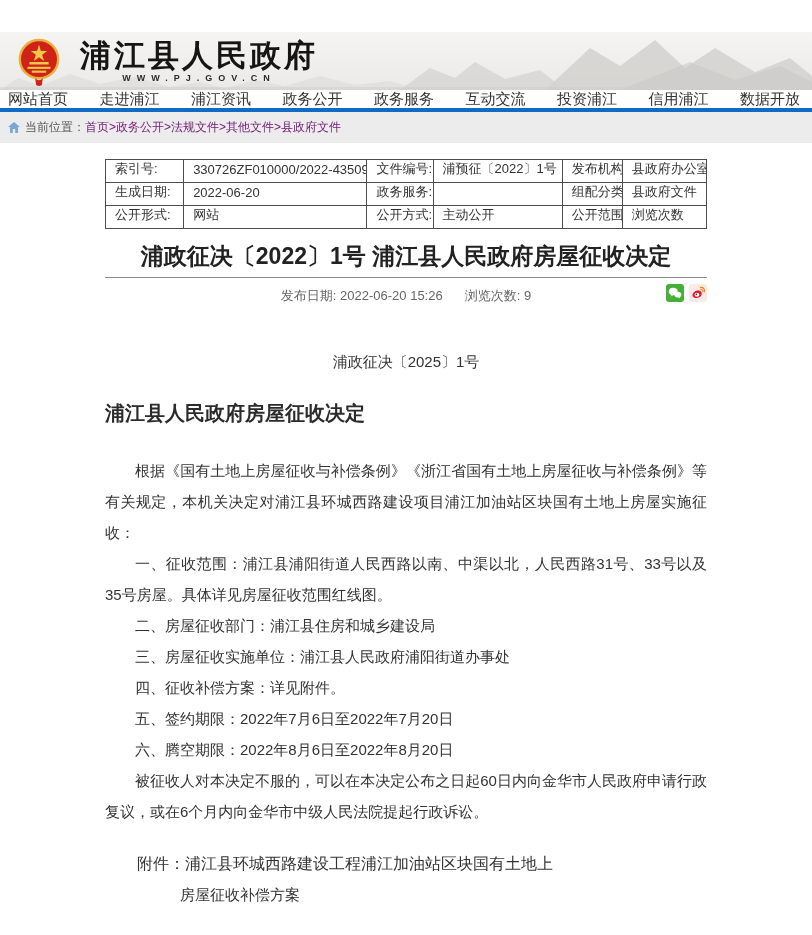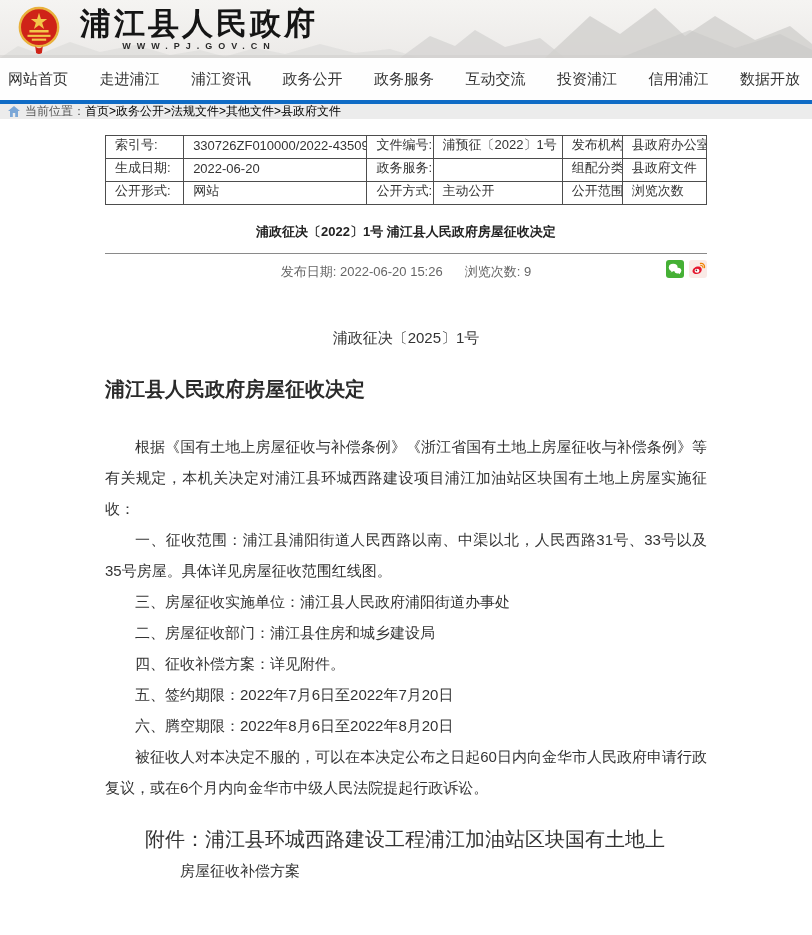--- a/index.html
+++ b/index.html
@@ -11,68 +11,69 @@
     font-family: "Liberation Sans", "DejaVu Sans", sans-serif;
     color: #333;
     position: relative;
   }
   
   .banner {
     position: relative;
     height: 58px;
     background: linear-gradient(#f5f4f2, #eceae8);
     overflow: hidden;
+    margin-top: 32px;
   }
   .banner .mountains { position:absolute; left:0; bottom:0; width:812px; height:58px; }
   .banner-inner { position: relative; display:flex; align-items:center; height:100%; padding-left:16px; }
   .emblem { width:46px; height:50px; margin-top:2px; flex:0 0 auto; }
   .site-title-block { margin-left:18px; text-align:center; }
   .site-title {
     font-family: "Liberation Serif", "DejaVu Serif", serif;
     font-size: 31px; font-weight: 900; color:#151515; letter-spacing: 3px; line-height: 32px;
   }
   .site-url { font-size: 9px; font-weight:700; color:#2b2b2b; letter-spacing: 6px; margin-top:1px; }
   
   .nav {
-    height: 46px;
+    height: 22px;
     background:#fefefe;
     border-bottom: 4px solid var(--accent-blue, #0f6bc5);
     display:flex; align-items:center; justify-content:space-between;
     padding: 0 12px 0 8px;
   }
   .nav a { font-size: 15px; color:#333; text-decoration:none; cursor:pointer; white-space:nowrap; }
   
   .breadcrumb {
-    height: 15px; background:#ececec; display:flex; align-items:center;
+    height: 31px; background:#ececec; display:flex; align-items:center;
     padding-left: 8px; font-size: 12px; color:#555;
   }
   .breadcrumb .home-ico { margin-right:5px; display:inline-flex; }
   .breadcrumb .bc-label { color:#555; }
-  .breadcrumb .bc-path { color:#000000; cursor:pointer; }
+  .breadcrumb .bc-path { color:#701a75; cursor:pointer; }
   
   .main { padding: 0 105px; background:#fff; }
   table.doc-info {
     width: 100%;
     border-collapse: collapse;
     margin-top: 16px;
     table-layout: fixed;
   }
   table.doc-info td {
     border: 1px solid #4d4d4d;
     font-size: 13px;
     color:#333;
     padding: 0 4px 4px 9px;
     height: 22px;
     white-space: nowrap;
     overflow:hidden;
   }
   .article-title {
     margin-top: 15px;
     text-align: center;
-    font-size: 13px;
+    font-size: 23px;
     font-weight: 700;
     color: #222;
     line-height: 24px;
   }
   .title-divider { border-bottom: 1px solid #8a8a8a; margin-top: 9px; }
   .meta-row {
     position: relative;
     text-align: center;
     font-size: 13px;
     color: #666;
@@ -86,21 +87,21 @@
   .doc-heading { margin-top: 28px; text-align:left; font-size: 20px; font-weight:700; color:#2b2b2b; }
   .doc-body { margin-top: 28px; }
   .doc-body p {
     font-size: 15px;
     line-height: 31px;
     color:#333;
     text-indent: 2em;
     text-align: justify;
   }
   .attachment { margin-top: 21px; }
-  .attach-line1 { font-size:20px; line-height:31px; color:#333; text-indent:2em; }
+  .attach-line1 { font-size:16px; line-height:31px; color:#333; text-indent:2em; }
   .attach-line2 { font-size:15px; line-height:31px; color:#333; text-indent:5em; }
 </style>
 </head>
 <body>
 
 <div class="banner">
   <svg class="mountains" viewBox="0 0 812 58" preserveAspectRatio="none">
     <path d="M0,58 L18,46 L40,54 L70,42 L100,52 L135,45 L170,55 L200,50 L230,58 Z" fill="#dedddb" opacity="0.75"></path>
     <path d="M220,58 L255,48 L285,54 L320,44 L355,53 L390,49 L420,58 Z" fill="#dbdad8" opacity="0.6"></path>
     <path d="M400,58 L430,36 L455,46 L475,30 L505,47 L540,38 L565,58 Z" fill="#d6d5d3" opacity="0.8"></path>
@@ -223,23 +224,23 @@
 
   <div class="doc-number">浦政征决〔2025〕1号</div>
   <div class="doc-heading">浦江县人民政府房屋征收决定</div>
 
   <div class="doc-body">
 
       <p>根据《国有土地上房屋征收与补偿条例》《浙江省国有土地上房屋征收与补偿条例》等有关规定，本机关决定对浦江县环城西路建设项目浦江加油站区块国有土地上房屋实施征收：</p>
 
       <p>一、征收范围：浦江县浦阳街道人民西路以南、中渠以北，人民西路31号、33号以及35号房屋。具体详见房屋征收范围红线图。</p>
 
+      <p>二、房屋征收部门：浦江县住房和城乡建设局</p>
+
       <p>三、房屋征收实施单位：浦江县人民政府浦阳街道办事处</p>
-
-      <p>二、房屋征收部门：浦江县住房和城乡建设局</p>
 
       <p>四、征收补偿方案：详见附件。</p>
 
       <p>五、签约期限：2022年7月6日至2022年7月20日</p>
 
       <p>六、腾空期限：2022年8月6日至2022年8月20日</p>
 
       <p>被征收人对本决定不服的，可以在本决定公布之日起60日内向金华市人民政府申请行政复议，或在6个月内向金华市中级人民法院提起行政诉讼。</p>
     </div>
 

